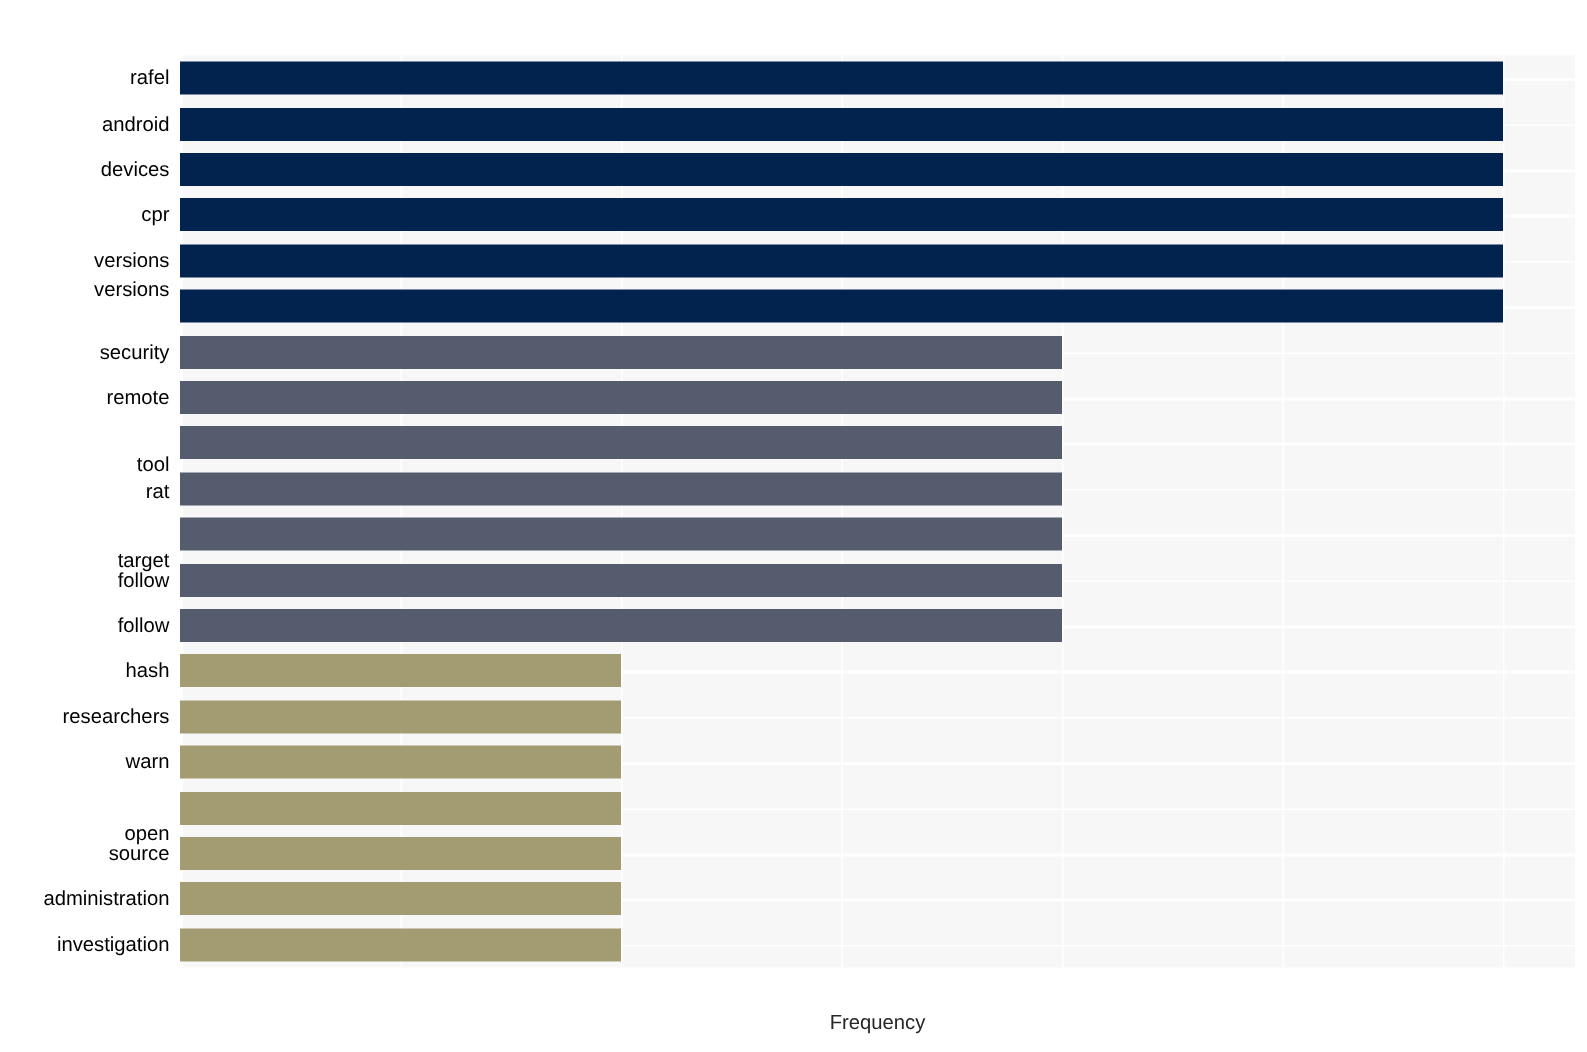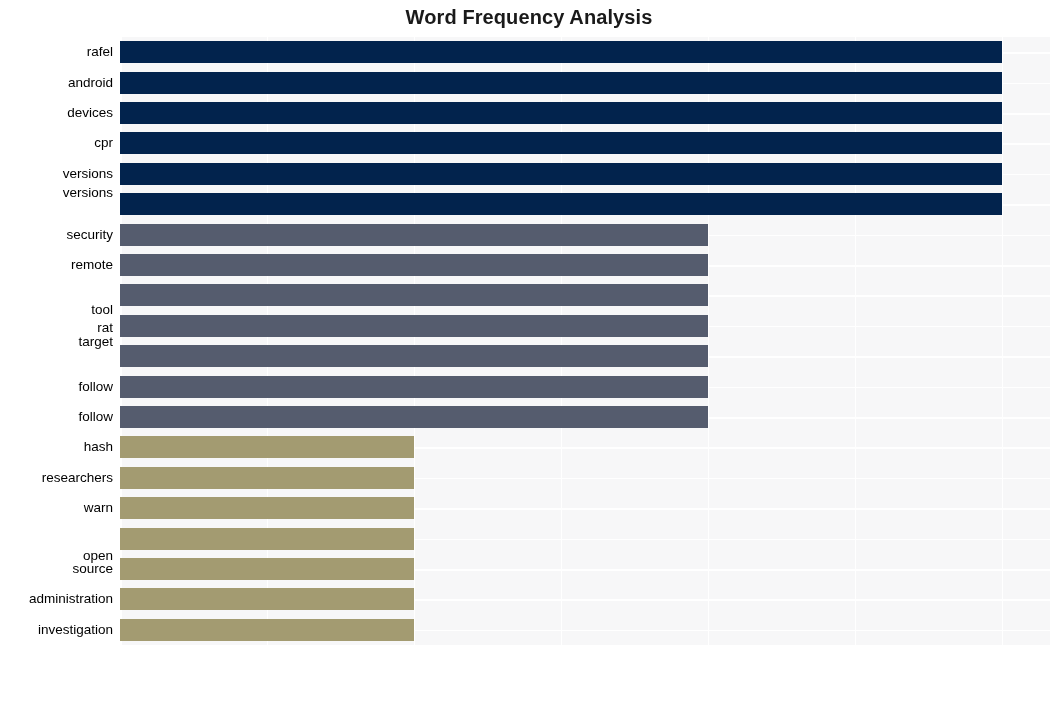--- a/index.html
+++ b/index.html
@@ -102,21 +102,20 @@
     text-align: center;
     font-size: 13.5px;
     color: #262626;
   }
 </style>
 </head>
 <body>
 
 <div id="figure">
 
-  <div id="chart-title">Word Frequency Analysis</div>
 
   <div id="plot-area">
     <div id="gridlines-v">
         <div class="gridline-v" style="left: 0px;"></div>
         <div class="gridline-v" style="left: 146.998px;"></div>
         <div class="gridline-v" style="left: 293.997px;"></div>
         <div class="gridline-v" style="left: 440.995px;"></div>
         <div class="gridline-v" style="left: 587.994px;"></div>
         <div class="gridline-v" style="left: 734.992px;"></div>
         <div class="gridline-v" style="left: 881.99px;"></div>
@@ -171,27 +170,28 @@
       <div class="y-tick-label" style="top: 4.2px;">rafel</div>
       <div class="y-tick-label" style="top: 34.6px;">android</div>
       <div class="y-tick-label" style="top: 65px;">devices</div>
       <div class="y-tick-label" style="top: 95.4px;">cpr</div>
       <div class="y-tick-label" style="top: 125.8px;">versions</div>
       <div class="y-tick-label" style="top: 145px; margin-left: 8px;">versions</div>
       <div class="y-tick-label" style="top: 186.6px;">security</div>
       <div class="y-tick-label" style="top: 217px;">remote</div>
       <div class="y-tick-label" style="top: 262px;">tool</div>
       <div class="y-tick-label" style="top: 280px;">rat</div>
-      <div class="y-tick-label" style="top: 294px; text-align: right;">target</div>
+      <div class="y-tick-label" style="top: 326px; text-align: right;">target</div>
       <div class="y-tick-label" style="top: 338.6px;">follow</div>
       <div class="y-tick-label" style="top: 369px;">follow</div>
       <div class="y-tick-label" style="top: 399.4px;">hash</div>
       <div class="y-tick-label" style="top: 429.8px;">researchers</div>
       <div class="y-tick-label" style="top: 460.2px;">warn</div>
       <div class="y-tick-label" style="top: 508px; padding-left: 31px;">open</div>
       <div class="y-tick-label" style="top: 521px;">source</div>
       <div class="y-tick-label" style="top: 551.4px;">administration</div>
       <div class="y-tick-label" style="top: 581.8px;">investigation</div>
     </div>
 
 
+  <div id="x-axis-title">Frequency</div>
 
 </div>
 
 </body></html>

